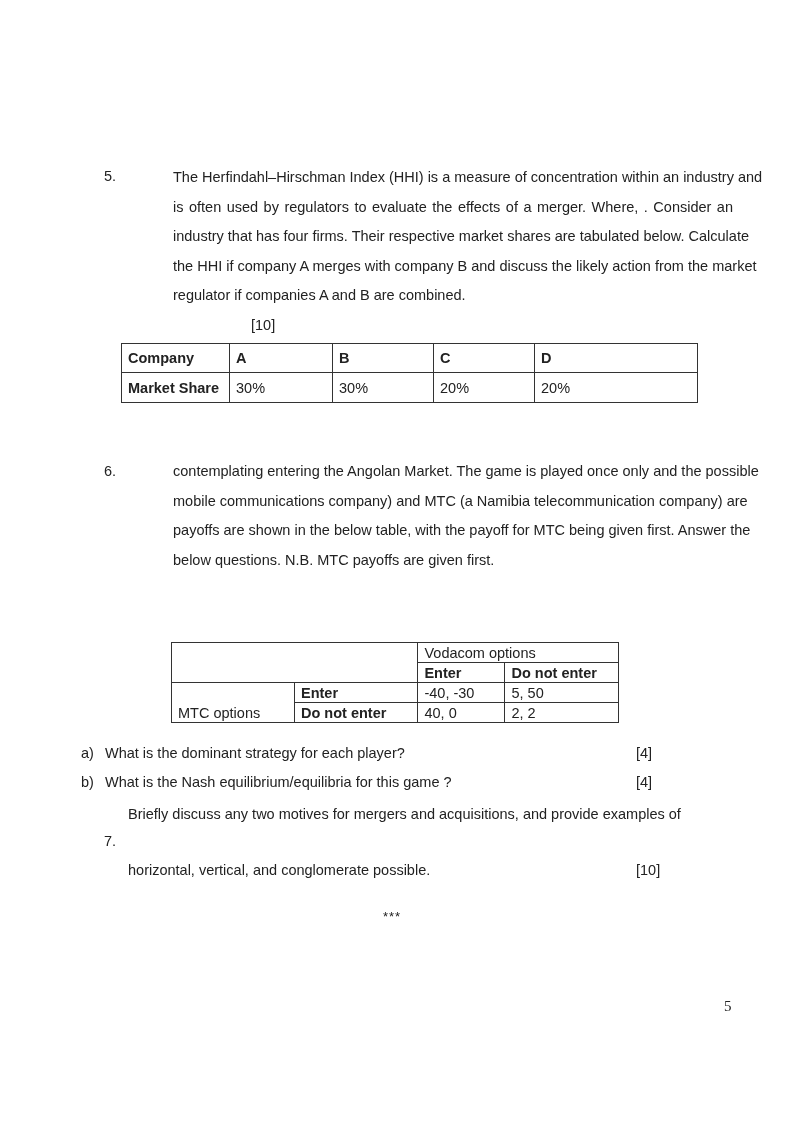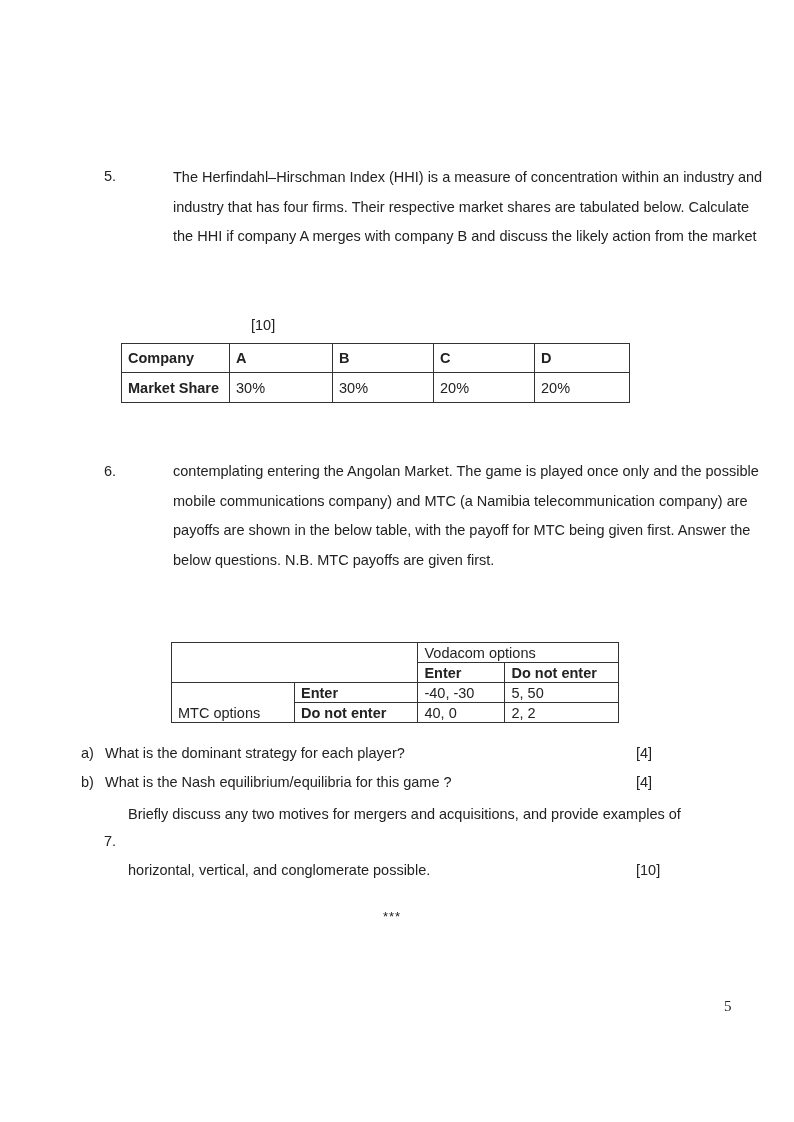--- a/index.html
+++ b/index.html
@@ -21,26 +21,28 @@
   .bold { font-weight: bold; }
   .marks { position: absolute; }
 </style>
 </head>
 <body>
 
 <div>
   <span class="q-num" style="top:168px;">5.</span>
   <div class="para" style="top:163px;">
     <span class="line just">The Herfindahl–Hirschman Index (HHI) is a measure of concentration within an industry and</span>
+    <span class="line just">is often used by regulators to evaluate the effects of a merger. Where, . Consider an</span>
     <span class="line just">industry that has four firms. Their respective market shares are tabulated below. Calculate</span>
     <span class="line just">the HHI if company A merges with company B and discuss the likely action from the market</span>
+    <span class="line">regulator if companies A and B are combined.</span>
   </div>
   <span class="marks" style="left:251px; top:317px;">[10]</span>
 
-  <table style="left:121px; top:343px; width:509px;padding-left:8px;">
+  <table style="left:121px; top:343px; width:577px;padding-left:8px;">
     <tbody>
         <tr style="height:29px;">
       <td class="bold" style="width:95px;">Company</td>
       <td class="bold" style="width:90px;">A</td>
       <td class="bold" style="width:88px;">B</td>
       <td class="bold" style="width:88px;">C</td>
       <td class="bold">D</td>
     </tr>
     <tr style="height:30px;margin-left:34px;">
       <td class="bold">Market Share</td>

